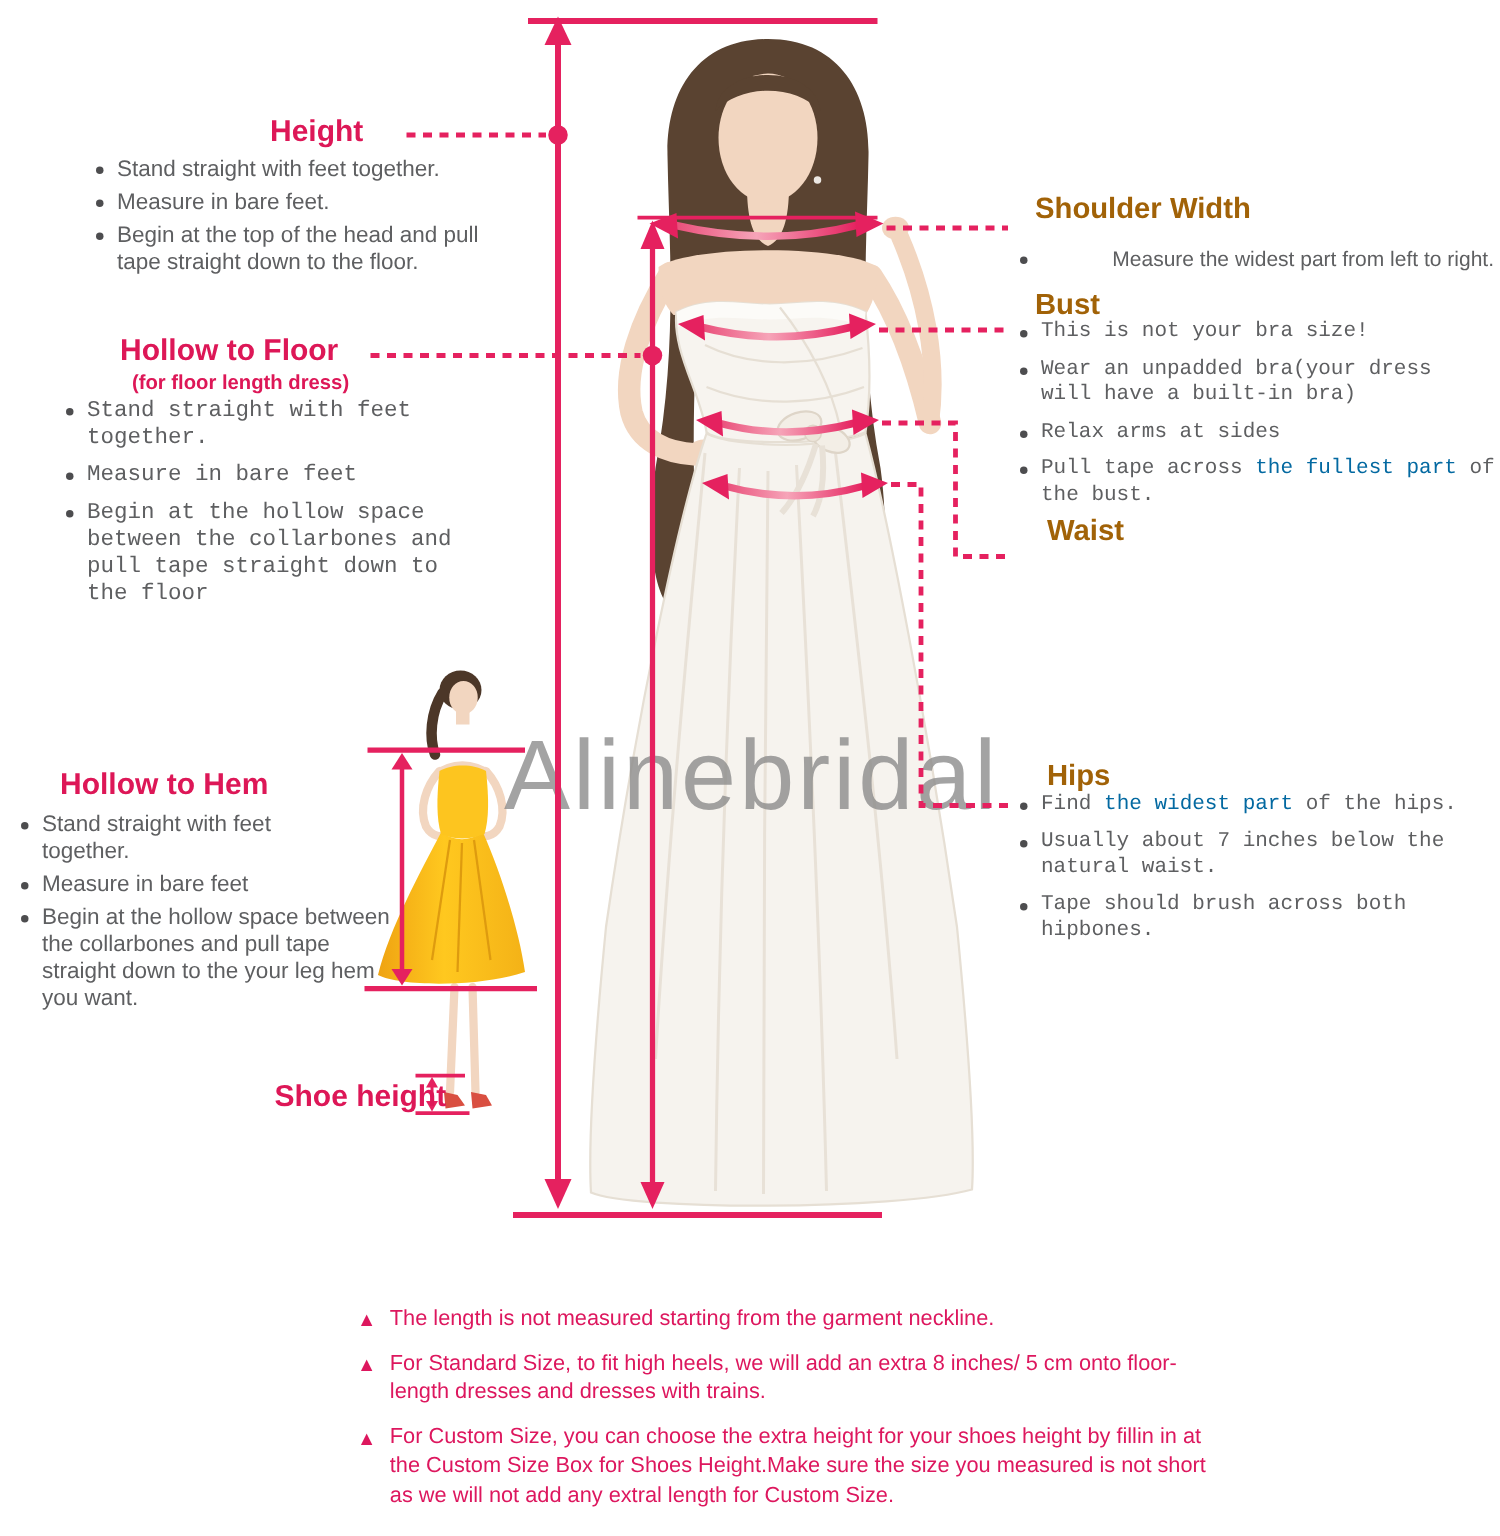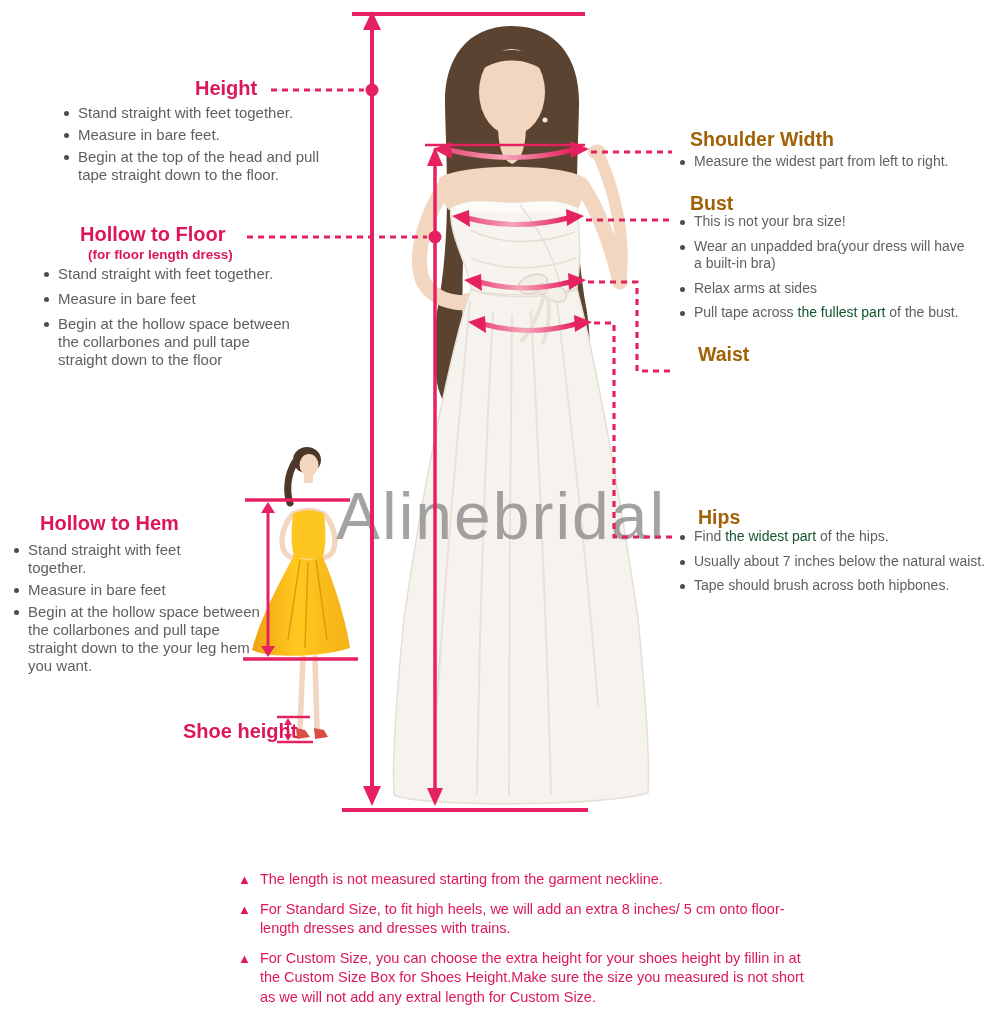--- a/index.html
+++ b/index.html
@@ -14,22 +14,22 @@
   ul.blist{list-style:none;margin:0;padding:0;}
   ul.blist li{
     position:relative;padding-left:16px;margin-bottom:4px;
     color:#5e5f61;font-size:15px;line-height:18px;
   }
   ul.blist li::before{
     content:"";position:absolute;left:2px;top:7px;width:5px;height:5px;
     border-radius:50%;background:#4d4d4f;
   }
   ul.rlist li{font-size:14px;line-height:17.5px;}
-  ul.gap6 li{margin-bottom:7px;}
-  .hl{color:#14532d;}
+  ul.gap6 li{margin-bottom:7px;font-family:Liberation Mono, monospace;}
+  .hl{color:#0369a1;}
   .watermark{
     font-size:66px;letter-spacing:2px;color:#8a8a8a;opacity:.78;
     white-space:nowrap;z-index:3;
   }
   .notes{width:585px;z-index:4;}
   .note{display:flex;gap:9px;margin-bottom:10px;color:#dd175e;font-size:14.5px;line-height:19.5px;}
   .tri{flex:0 0 auto;font-size:13px;line-height:19px;color:#dd175e;}
   .svg-layer{position:absolute;left:0;top:0;pointer-events:none;}
   .z1{z-index:1}.z5{z-index:5}
   .txt{z-index:6}
@@ -185,21 +185,21 @@
       <g>
         <line x1="277" y1="717" x2="310" y2="717" stroke-width="2.5"></line>
         <line x1="277" y1="742" x2="313" y2="742" stroke-width="2.5"></line>
         <line x1="288" y1="721" x2="288" y2="738" stroke-width="2"></line>
         <polygon points="284,725 292,725 288,718" stroke="none"></polygon>
         <polygon points="284,734 292,734 288,741" stroke="none"></polygon>
       </g>
     </g>
   </svg>
 
-  <div class="abs txt ttl" style="left:195px;top:77px;">Height</div>
+  <div class="abs txt ttl" style="left:180px;top:77px;">Height</div>
   <ul class="abs txt blist" style="left:62px;top:104px;width:268px;">
     <li>Stand straight with feet together.</li>
     <li>Measure in bare feet.</li>
     <li class="w257">Begin at the top of the head and pull tape straight down to the floor.</li>
   </ul>
 
   <div class="abs txt ttl" style="left:80px;top:223px;">Hollow to Floor</div>
   <div class="abs txt sub" style="left:88px;top:247px;">(for floor length dress)</div>
   <ul class="abs txt blist gap6" style="left:42px;top:265px;width:260px;">
     <li>Stand straight with feet together.</li>
@@ -210,21 +210,21 @@
   <div class="abs txt ttl" style="left:40px;top:512px;">Hollow to Hem</div>
   <ul class="abs txt blist" style="left:12px;top:541px;width:248px;">
     <li class="w200">Stand straight with feet together.</li>
     <li>Measure in bare feet</li>
     <li class="w238">Begin at the hollow space between the collarbones and pull tape straight down to the your leg hem  you want.</li>
   </ul>
 
   <div class="abs txt ttl" style="left:135px;top:720px;margin-left:48px;">Shoe height</div>
 
   <div class="abs txt ttl-r" style="left:690px;top:128px;">Shoulder Width</div>
-  <ul class="abs txt blist rlist" style="left:678px;top:153px;width:318px;">
+  <ul class="abs txt blist rlist" style="left:678px;top:164px;width:318px;text-align:right;">
     <li>Measure the widest part from left to right.</li>
   </ul>
 
   <div class="abs txt ttl-r" style="left:690px;top:192px;">Bust</div>
   <ul class="abs txt blist rlist gap6" style="left:678px;top:213px;width:320px;">
     <li>This is not your bra size!</li>
     <li class="w272">Wear an unpadded bra(your dress will have a built-in bra)</li>
     <li>Relax arms at sides</li>
     <li><span>Pull tape across </span><span class="hl">the fullest part</span><span> of the bust.</span></li>
   </ul>

